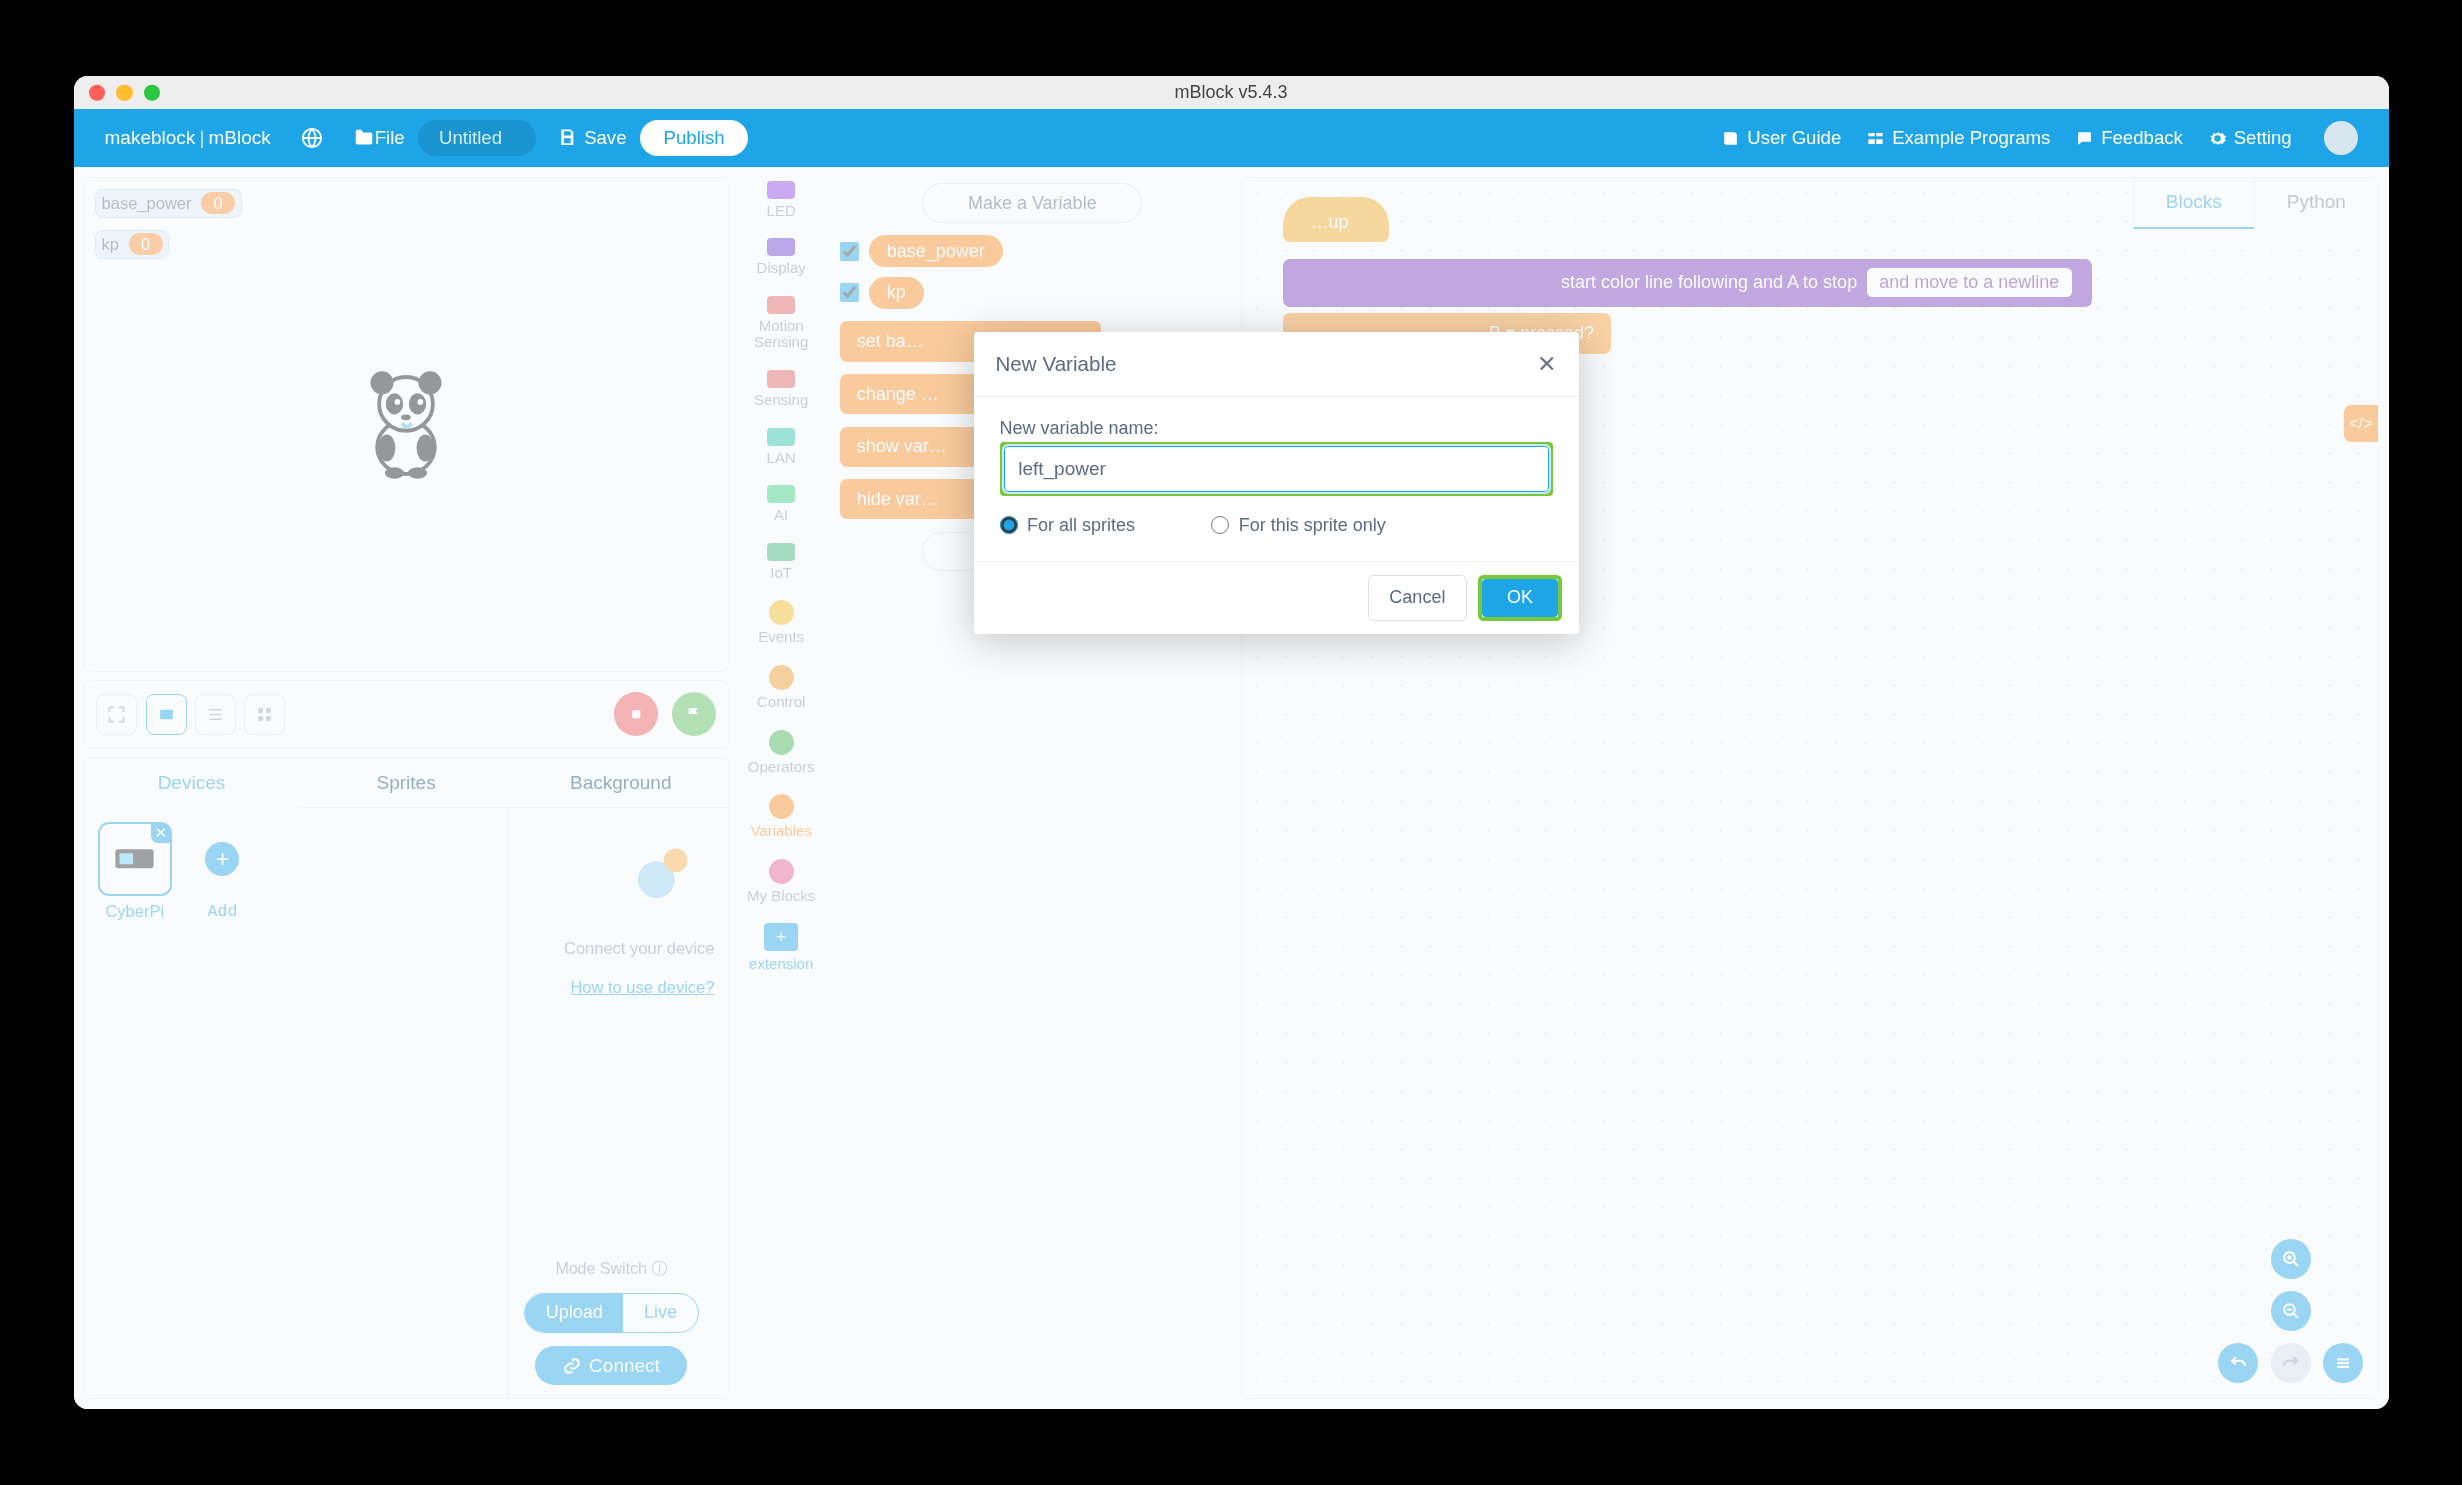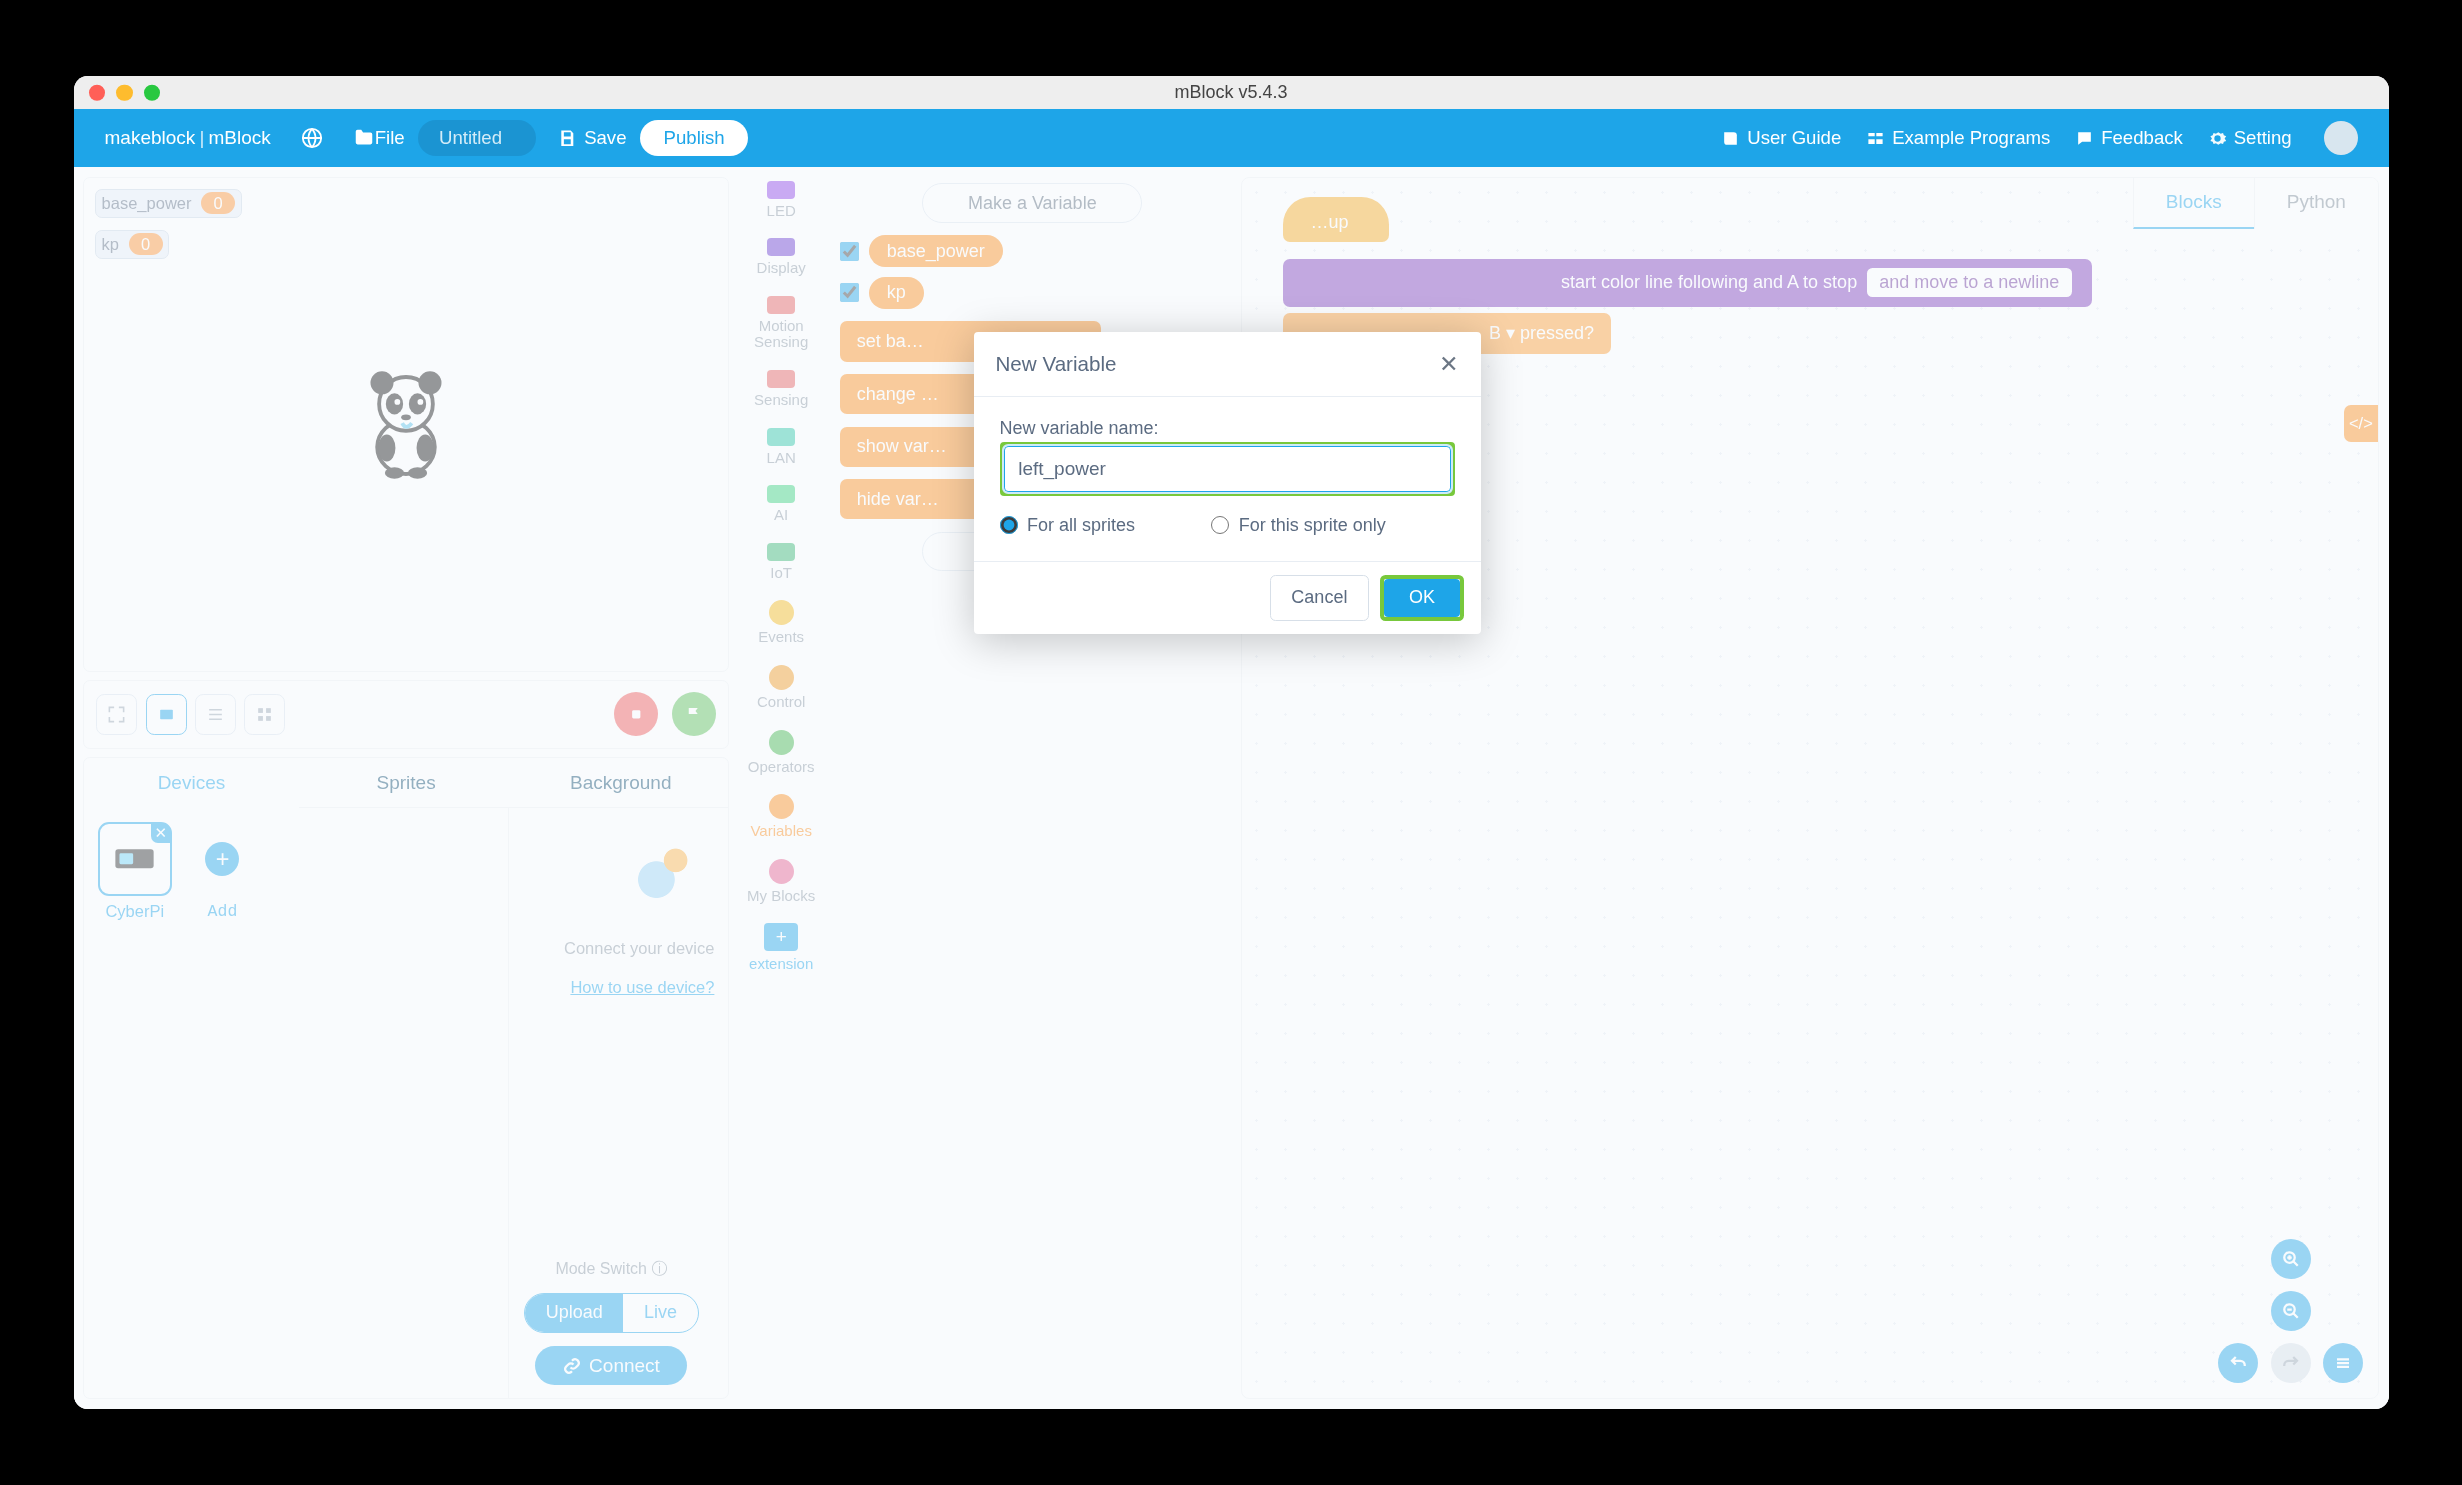--- a/index.html
+++ b/index.html
@@ -10,21 +10,21 @@
 .light { width: 16.5px; height: 16.5px; border-radius: 50%; }
 .light.red { background: #ff5f57; }
 .light.yellow { background: #febc2e; }
 .light.green { background: #28c840; }
 .window-title { flex: 1; text-align: center; font-size: 18px; font-weight: 500; color: #444; }
 .menubar { height: 58px; background: #1ea5e8; display: flex; align-items: center; padding: 0 31px; color: #fff; }
 .brand { display: flex; align-items: center; font-size: 19px; }
 .brand .sep { margin: 0 4.1px; opacity: .8; }
 .mb-item { display: flex; align-items: center; margin-left: 30px; font-size: 18.6px; cursor: pointer; }
 .filename-pill { margin-left: 13.7px; padding: 6.9px 34px 6.9px 20.6px; border-radius: 25px; background: #1b94d2; color: #d3ecf8; font-size: 18.6px; }
-.save-btn, .publish-btn { margin-left: 13.7px; display:flex; align-items:flex-end; gap:6.9px; font-size:18.6px; cursor:pointer; }
+.save-btn, .publish-btn { margin-left: 13.7px; display:flex; align-items:flex-start; gap:6.9px; font-size:18.6px; cursor:pointer; }
 .publish-btn { background:#fff; color:#1ea5e8; padding: 6.9px 23.4px; border-radius: 25px; }
 .mb-right { margin-left: auto; display: flex; align-items:center; gap: 25px; font-size: 18.6px; }
 .mb-right .item { display:flex; align-items:center; gap:6.9px; cursor:pointer; }
 .avatar { width: 34px; height: 34px; border-radius: 50%; background: #d8e6ef; margin-left: 6.9px; }
 
 .app-body { flex:1; position:relative; background:#fff; padding:9.6px; display:flex; gap:9.6px; }
 
 .dim { position:absolute; inset:0; background:rgba(245,248,252,0.58); z-index:5; }
 .left-col { width: 646px; display:flex; flex-direction:column; gap:8.2px; }
 .stage { flex: 0 0 495px; background:#fff; border:1.4px solid #eef1f4; border-radius:6.9px; position:relative; overflow:hidden; }
@@ -84,21 +84,21 @@
 .canvas-blk.orange { background:#ff9b2e; }
 .canvas-blk.hat { background:#f7a91e; border-top-left-radius:27.5px; border-top-right-radius:27.5px; padding-top:15px; }
 .canvas-blk.purple { background:#7c39ba; }
 .canvas-blk .slot { background:#fff; color:#6a3199; border-radius:5.5px; padding:4.1px 12.4px; }
 .floats { position:absolute; right:15px; bottom:15px; display:flex; flex-direction:column; gap:12.4px; align-items:center;}
 .floats .row { display:flex; gap:12.4px; }
 .fab { width:40px; height:40px; border-radius:50%; background:#1ea5e8; color:#fff; display:flex; align-items:center; justify-content:center; font-size:19px; cursor:pointer; }
 .fab.gray { background:#d7dfe8; color:#9aa6b3; }
 
 
-.dialog { position:absolute; left:900px; top:165px; width:507px; background:#fff; border-radius:4.1px; box-shadow: 0 6.9px 41px rgba(0,0,0,.22); z-index:10; }
+.dialog { position:absolute; left:900px; top:165px; width:605px; background:#fff; border-radius:4.1px; box-shadow: 0 6.9px 41px rgba(0,0,0,.22); z-index:10; }
 .dlg-head { display:flex; align-items:center; justify-content:space-between; padding:18px 22px; border-bottom:1.4px solid #e8edf3; }
 .dlg-title { font-size:20.6px; color:#5b6b81; font-weight:500;}
 .dlg-close { font-size:23.4px; color:#6b7684; cursor:pointer; }
 .dlg-body { padding: 20.6px 26px 25px; }
 .dlg-label { font-size:18px; color:#5b6b81; margin-bottom:3px; }
 .hl-wrap { border:4.1px solid #78c83c; border-radius:4.1px; padding:0; }
 .dlg-input { width:100%; padding:11px 13.7px; font-size:19px; border:1.4px solid #1ea5e8; outline: 2.7px solid #cdeaf9; border-radius:4.1px; color:#5b6b81;}
 .radio-row { display:flex; gap:76px; margin-top:19px; }
 .radio-row label { display:flex; align-items:center; gap:9.6px; font-size:18px; color:#5b6b81; cursor:pointer;}
 .radio-row input { width:18px; height:18px; accent-color:#1ea5e8; }

